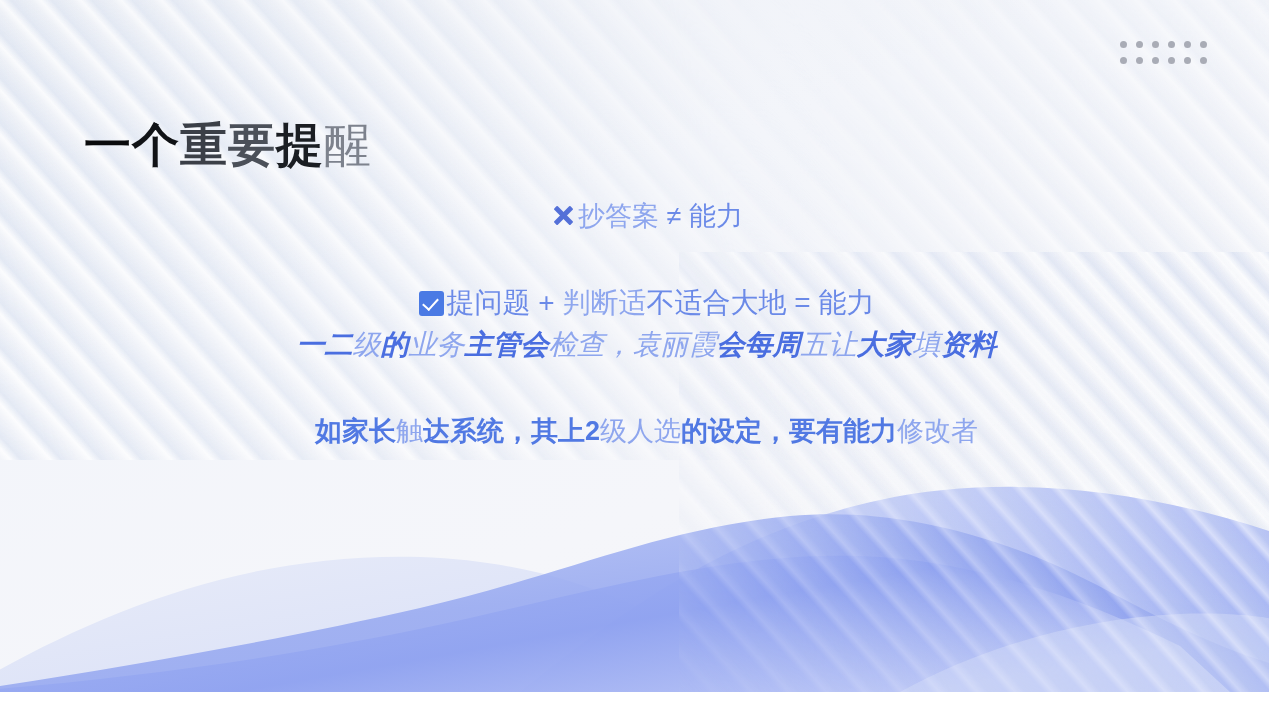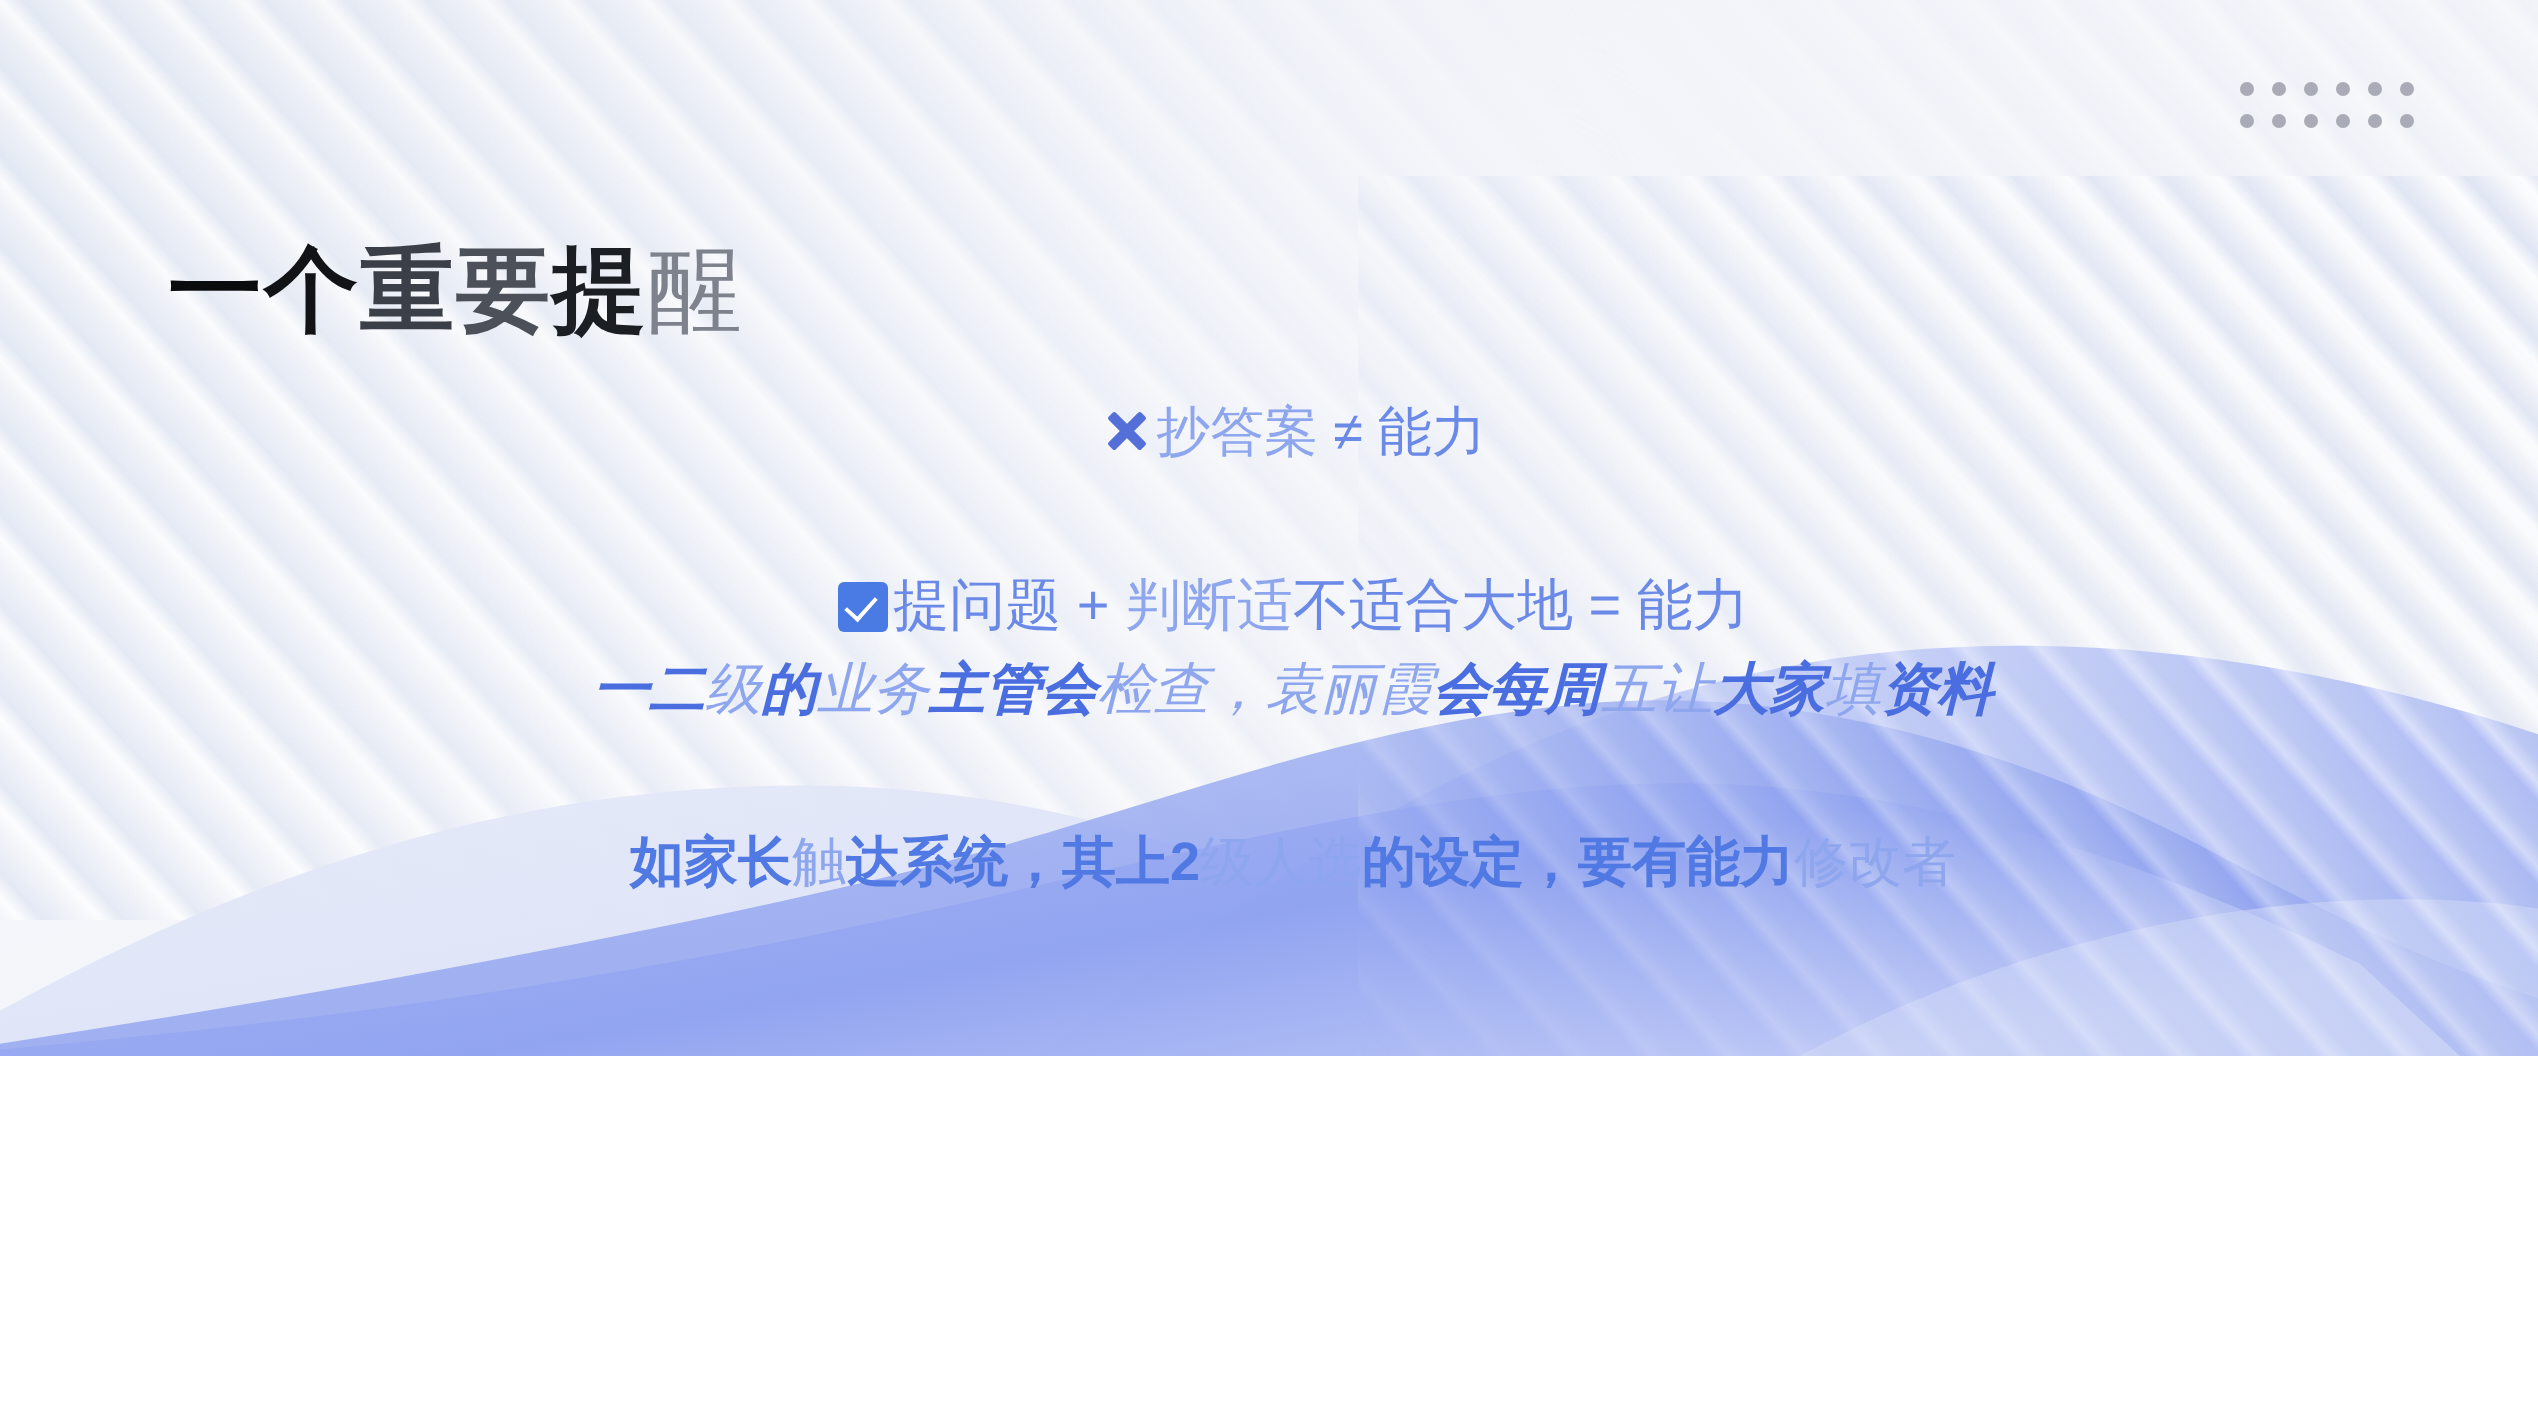--- a/index.html
+++ b/index.html
@@ -9,21 +9,21 @@
   body {
     width: 1269px;
     height: 706px;
     overflow: hidden;
     font-family: "Liberation Sans", "DejaVu Sans", sans-serif;
   }
 
   #slide {
     position: relative;
     width: 1269px;
-    height: 528px;
+    height: 692px;
     overflow: hidden;
     background:
       linear-gradient(160deg, #eef1f7 0%, #f3f5fa 35%, #f5f6fa 65%, #f2f4f9 100%);
   }
 
   
   .stripes-top {
     position: absolute;
     left: -120px;
     top: -260px;

